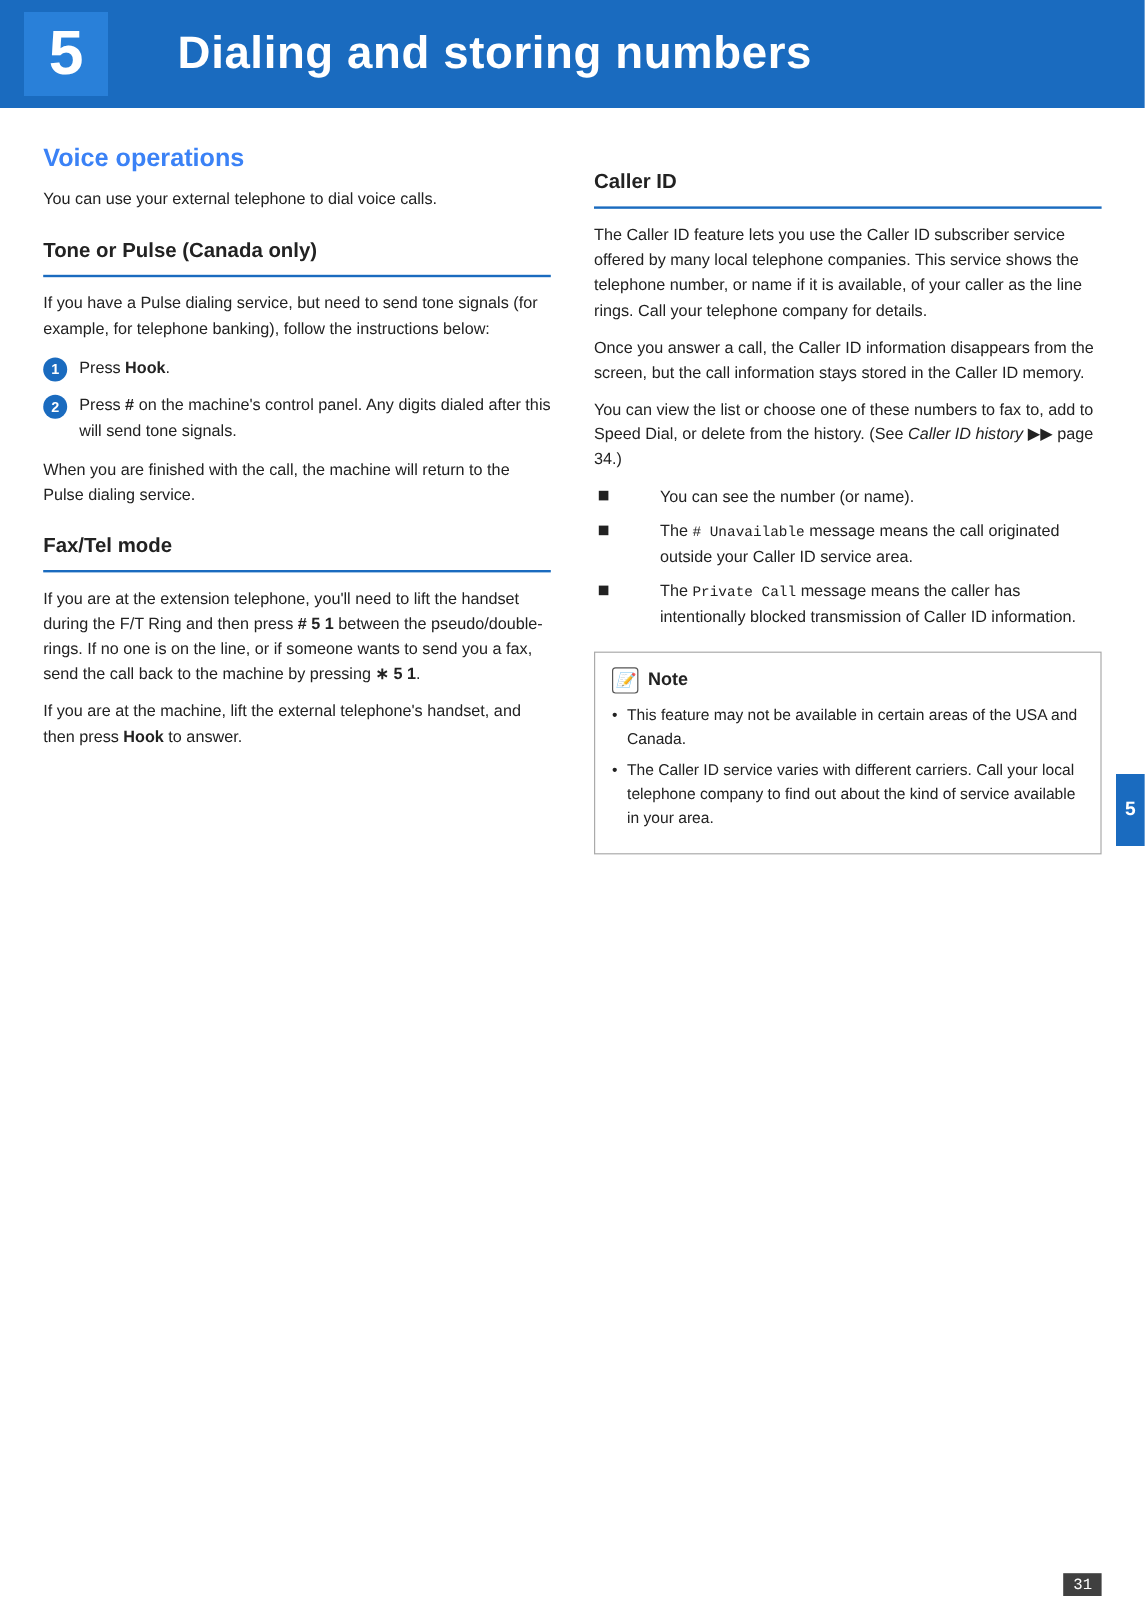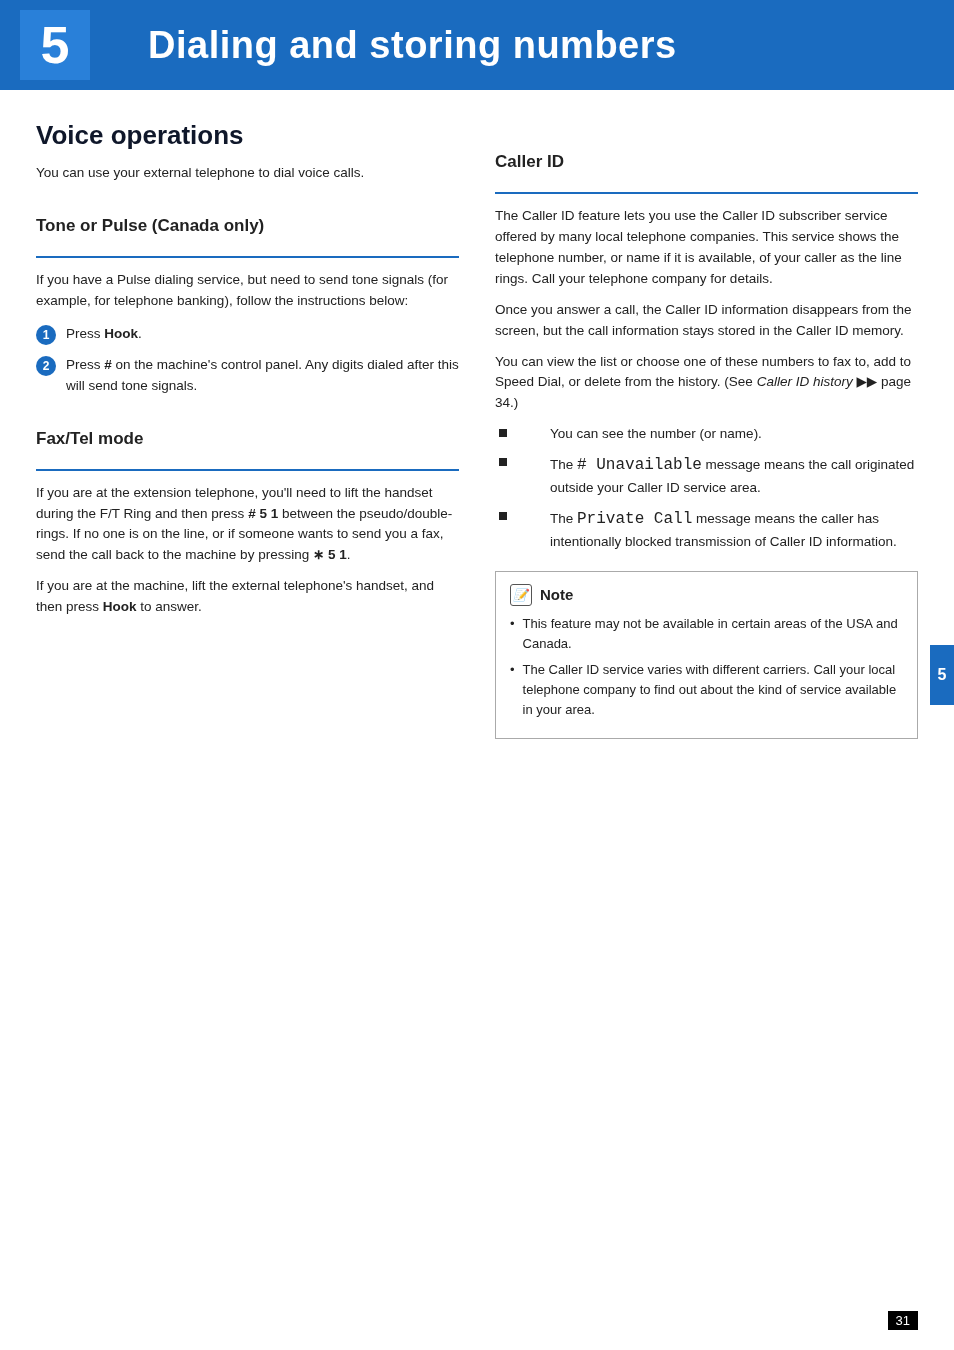--- a/index.html
+++ b/index.html
@@ -60,34 +60,34 @@
       min-width: 0;
     }
 
     .right-col {
       flex: 1;
       min-width: 0;
     }
 
     
     .section-title {
-      font-size: 26px;
-      font-weight: bold;
-      color: #0f172a;
+      font-size: 21px;
+      font-weight: bold;
+      color: #3b82f6;
       margin-bottom: 12px;
     }
 
     .subsection-title {
       font-size: 17px;
       font-weight: bold;
       color: #222;
       border-bottom: 2px solid #1a6bbf;
-      padding-bottom: 20px;
+      padding-bottom: 10px;
       margin-bottom: 12px;
-      margin-top: 32px;
+      margin-top: 22px;
     }
 
     p {
       margin-bottom: 10px;
       line-height: 1.55;
     }
 
     
     .steps-list {
       margin: 12px 0;
@@ -186,21 +186,21 @@
       margin-right: 8px;
       margin-top: 0;
     }
 
     
     .bold { font-weight: bold; }
 
     
     .mono {
       font-family: 'Courier New', Courier, monospace;
-      font-size: 16px;
+      font-size: 12px;
     }
 
     
     .italic { font-style: italic; }
 
     
     .side-tab {
       position: absolute;
       right: 0;
       top: 50%;
@@ -220,24 +220,25 @@
     .page-num-bar {
       position: absolute;
       bottom: 20px;
       right: 36px;
       display: flex;
       align-items: center;
       gap: 8px;
     }
 
     .page-num-box {
-      background: #000000;
+      background: #404040;
       color: #fff;
       padding: 2px 8px;
       font-size: 13px;
+      font-family: Liberation Mono, monospace;
     }
   </style>
 </head>
 <body>
 
 <div class="header-banner">
   <div class="chapter-num-box">
     <span class="chapter-num">5</span>
   </div>
   <span class="chapter-title">Dialing and storing numbers</span>
@@ -261,20 +262,21 @@
         </div>
       </div>
       <div class="step-item">
         <div class="step-circle">2</div>
         <div class="step-text">
           Press <span class="bold">#</span> on the machine's control panel. Any digits dialed after this will send tone signals.
         </div>
       </div>
     </div>
 
+    <p>When you are finished with the call, the machine will return to the Pulse dialing service.</p>
 
     <div class="subsection-title">Fax/Tel mode</div>
     <p>
       If you are at the extension telephone, you'll need to lift the handset during the F/T Ring and then press <span class="bold"># 5 1</span> between the pseudo/double-rings. If no one is on the line, or if someone wants to send you a fax, send the call back to the machine by pressing <span class="bold">∗ 5 1</span>.
     </p>
     <p>
       If you are at the machine, lift the external telephone's handset, and then press <span class="bold">Hook</span> to answer.
     </p>
 
   </div>

